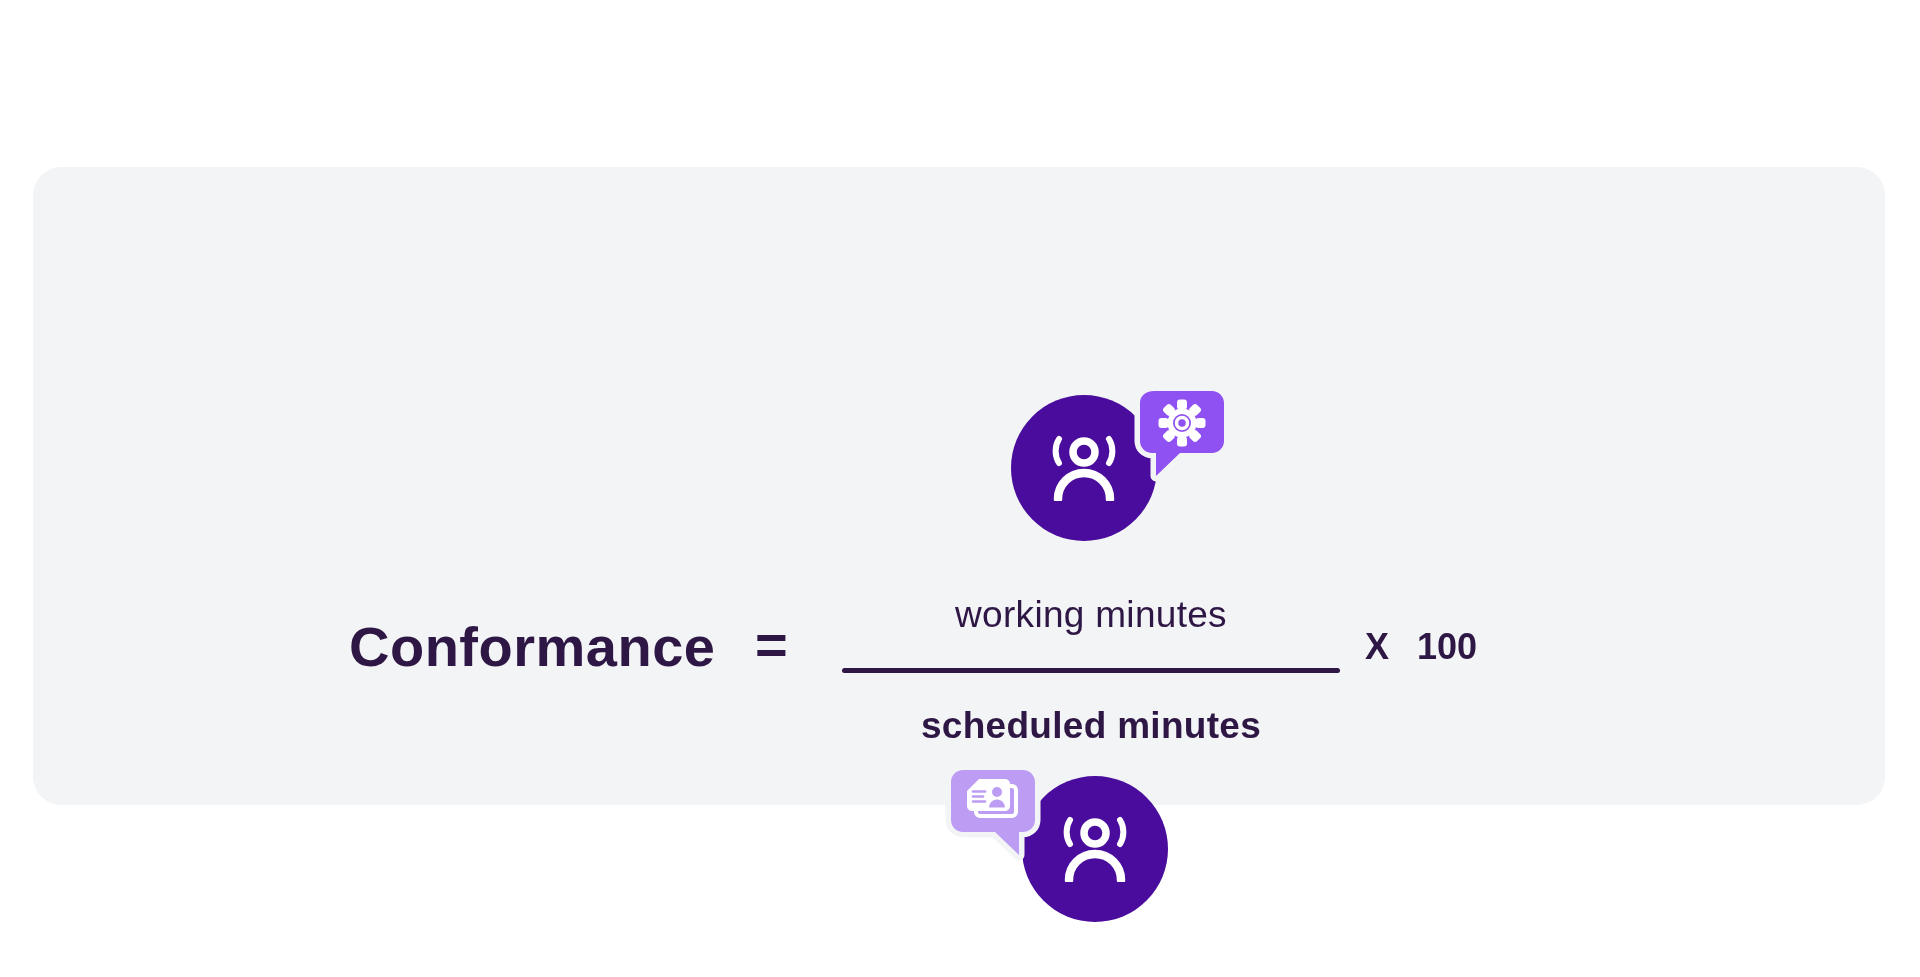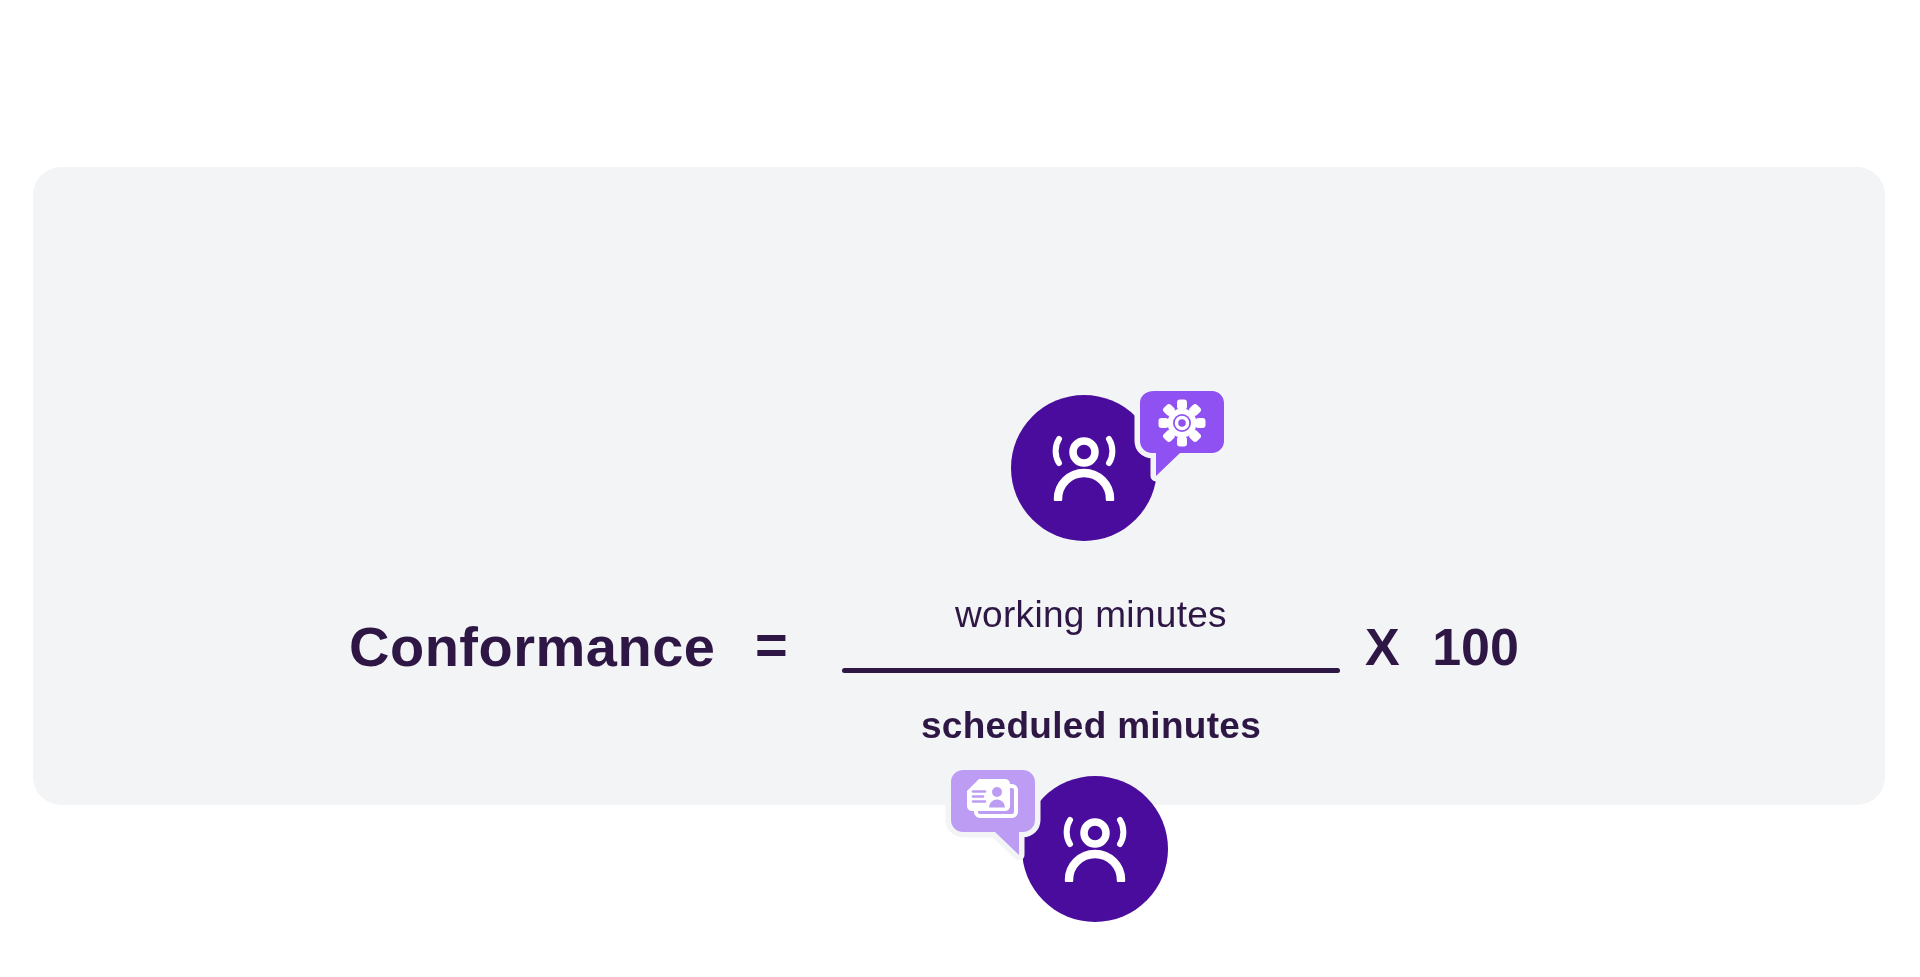--- a/index.html
+++ b/index.html
@@ -44,21 +44,21 @@
   }
   .fraction .fraction-bar {
     height: 5px; width: 100%;
     margin: 31px 0 0 0;
     background: var(--text, #2e1745);
     border-radius: 3px;
   }
   .fraction .denominator { margin-top: 31px; font-weight: bold; }
   .multiplier {
     position: absolute; left: 1332px; top: 452px;
-    font-size: 52px; line-height: 56px; font-weight: 700;
+    font-size: 36px; line-height: 56px; font-weight: 700;
     word-spacing: 18px;
     color: var(--text, #2e1745);
   }
 
   
   .avatar-circle {
     position: absolute;
     width: 146px; height: 146px;
     border-radius: 50%;
     background: var(--circle, #4a0c9d);

